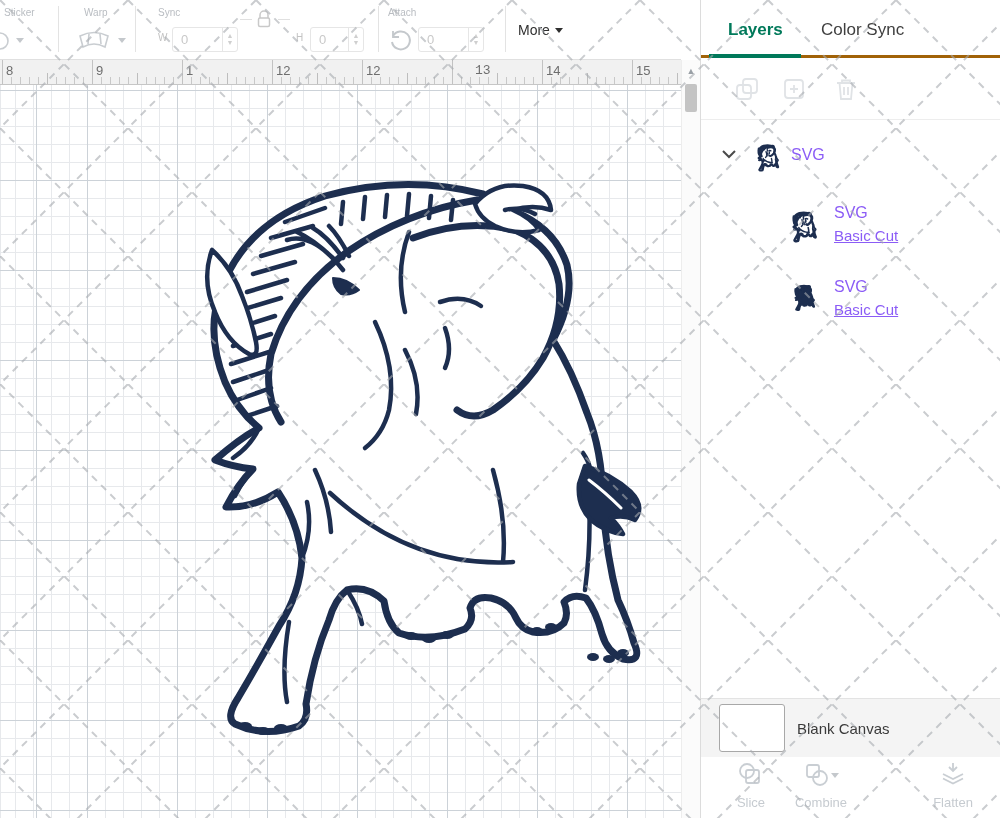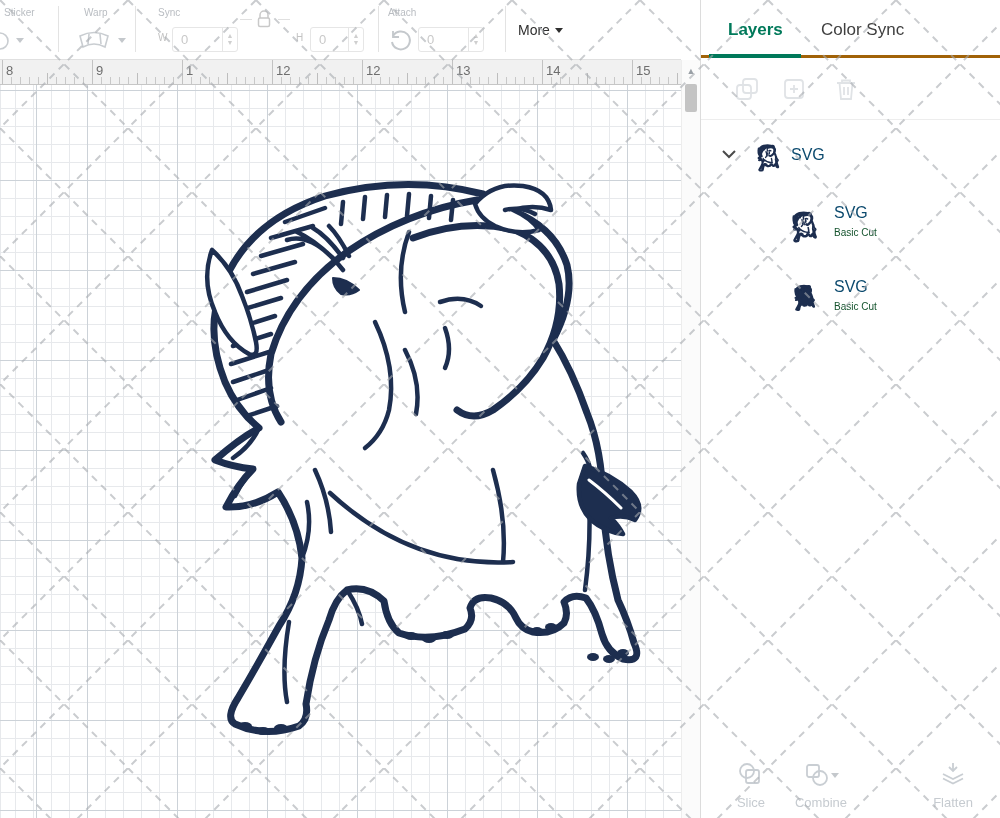--- a/index.html
+++ b/index.html
@@ -50,22 +50,22 @@
 
   
   .panel { position:absolute; left:700px; top:0; width:300px; height:818px; background:#fff; border-left:1px solid #dcdcdc; }
   .tabbar { position:absolute; left:0; top:0; width:100%; height:58px; border-bottom:3px solid #a16207; }
   .tab-layers { position:absolute; left:27px; top:20px; font-size:17px; font-weight:bold; color:#00795a; cursor:pointer; }
   .tab-colorsync { position:absolute; left:120px; top:20px; font-size:17px; color:#3f3f3f; cursor:pointer; }
   .tab-underline { position:absolute; left:8px; top:54px; width:92px; height:4px; background:#00795a; }
   .panel-icons { position:absolute; left:0; top:62px; width:100%; height:58px; border-bottom:1px solid #ededed; }
   .pi { position:absolute; top:14px; }
   .layer-row { position:absolute; left:0; width:100%; cursor:pointer; }
-  .lr-name { font-size:16px; color:#0c4a6e; }
-  .lr-type { font-size:10px; color:#14532d; }
+  .lr-name { font-size:16px; color:#8b5cf6; }
+  .lr-type { font-size:15px; color:#8b5cf6;text-decoration:underline; }
   .blank-row { position:absolute; left:0; top:698px; width:100%; height:59px; background:#f4f4f4; border-top:1px solid #e3e3e3; }
   .blank-thumb { position:absolute; left:18px; top:5px; width:66px; height:48px; background:#fff; border:1px solid #a8a8a8; border-radius:3px; }
   .blank-label { position:absolute; left:96px; top:21px; font-size:15px; color:#3a3a3a; }
   .actionbar { position:absolute; left:0; top:757px; width:100%; height:61px; background:#fff; }
   .action { position:absolute; top:4px; width:70px; text-align:center; }
   .action .alabel { display:block; margin-top:2px; font-size:13px; color:#c6cbd0; }
 
   .hidden-defs { position:absolute; width:0; height:0; overflow:hidden; }
 
   
@@ -180,21 +180,21 @@
       <span>More</span><span class="caret-dark"></span>
     </div>
   </div>
 
   <div class="ruler">
     <span class="ruler-num" style="left:6px;">8</span>
     <span class="ruler-num" style="left:96px;">9</span>
     <span class="ruler-num" style="left:186px;">1</span>
     <span class="ruler-num" style="left:276px;">12</span>
     <span class="ruler-num" style="left:366px;">12</span>
-    <span class="ruler-num" style="left:456px;">13</span>
+    <span class="ruler-num" style="left:475px;font-family:Liberation Mono, monospace;">13</span>
     <span class="ruler-num" style="left:546px;">14</span>
     <span class="ruler-num" style="left:636px;">15</span>
   </div>
 
   <div class="canvas">
     <svg class="canvas-art" width="681" height="733" viewBox="0 0 681 733">
       <use href="#eleph" transform="translate(75,85)" style="--bf:#fff;--ln:#1d2e4f;--ow:7px;--dw:4.5px;"></use>
     </svg>
   </div>
 
@@ -254,20 +254,24 @@
     </div>
 
     <div class="layer-row" style="top:270px;height:68px;">
       <svg style="position:absolute;left:87px;top:10px;" width="29" height="36" viewBox="-25 -25 650 630">
         <use href="#eleph" style="--bf:#1d2e4f;--ln:#1d2e4f;--ow:40px;--dw:30px;"></use>
       </svg>
       <span class="lr-name" style="position:absolute;left:133px;top:8px;">SVG</span>
       <span class="lr-type" style="position:absolute;left:133px;top:31px;">Basic Cut</span>
     </div>
 
+    <div class="blank-row">
+      <div class="blank-thumb"></div>
+      <span class="blank-label">Blank Canvas</span>
+    </div>
 
     <div class="actionbar">
       <div class="action" style="left:85px;">
         <span style="display:inline-flex;align-items:center;">
           <svg width="28" height="28" fill="none" stroke="#c9ced3" stroke-width="1.8">
             <rect x="4" y="4" width="12" height="12" rx="2"></rect>
               <circle cx="17" cy="17" r="7"></circle>
           </svg>
           <span class="caret-gray"></span>
         </span>

